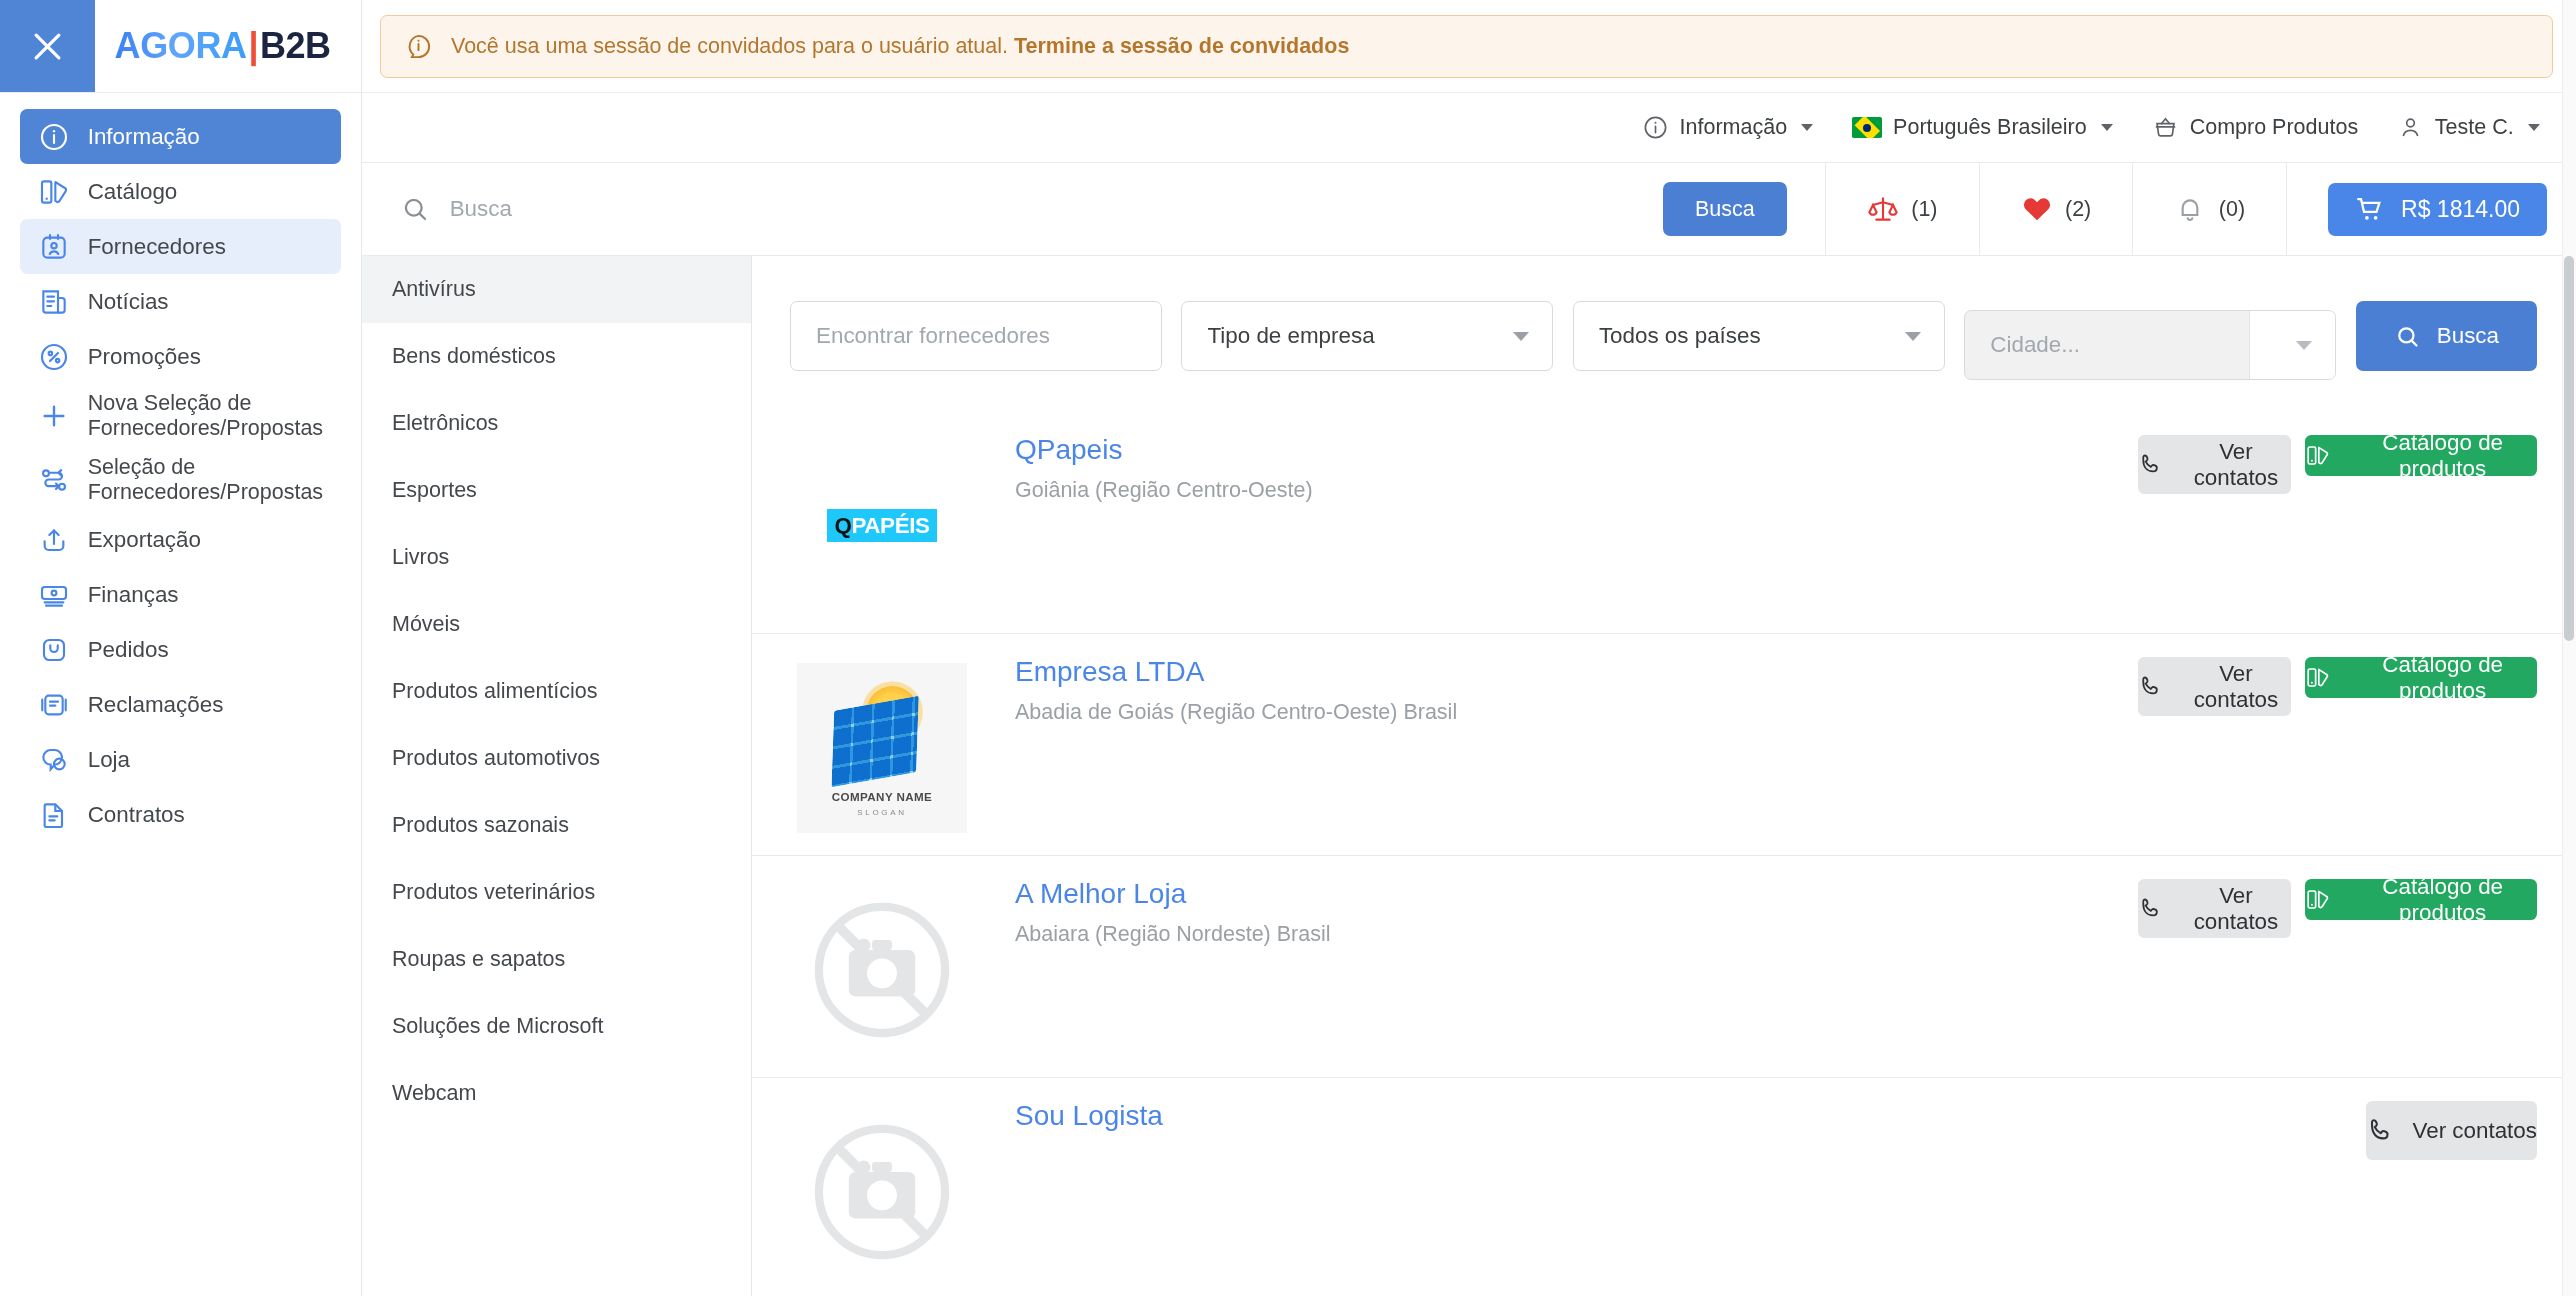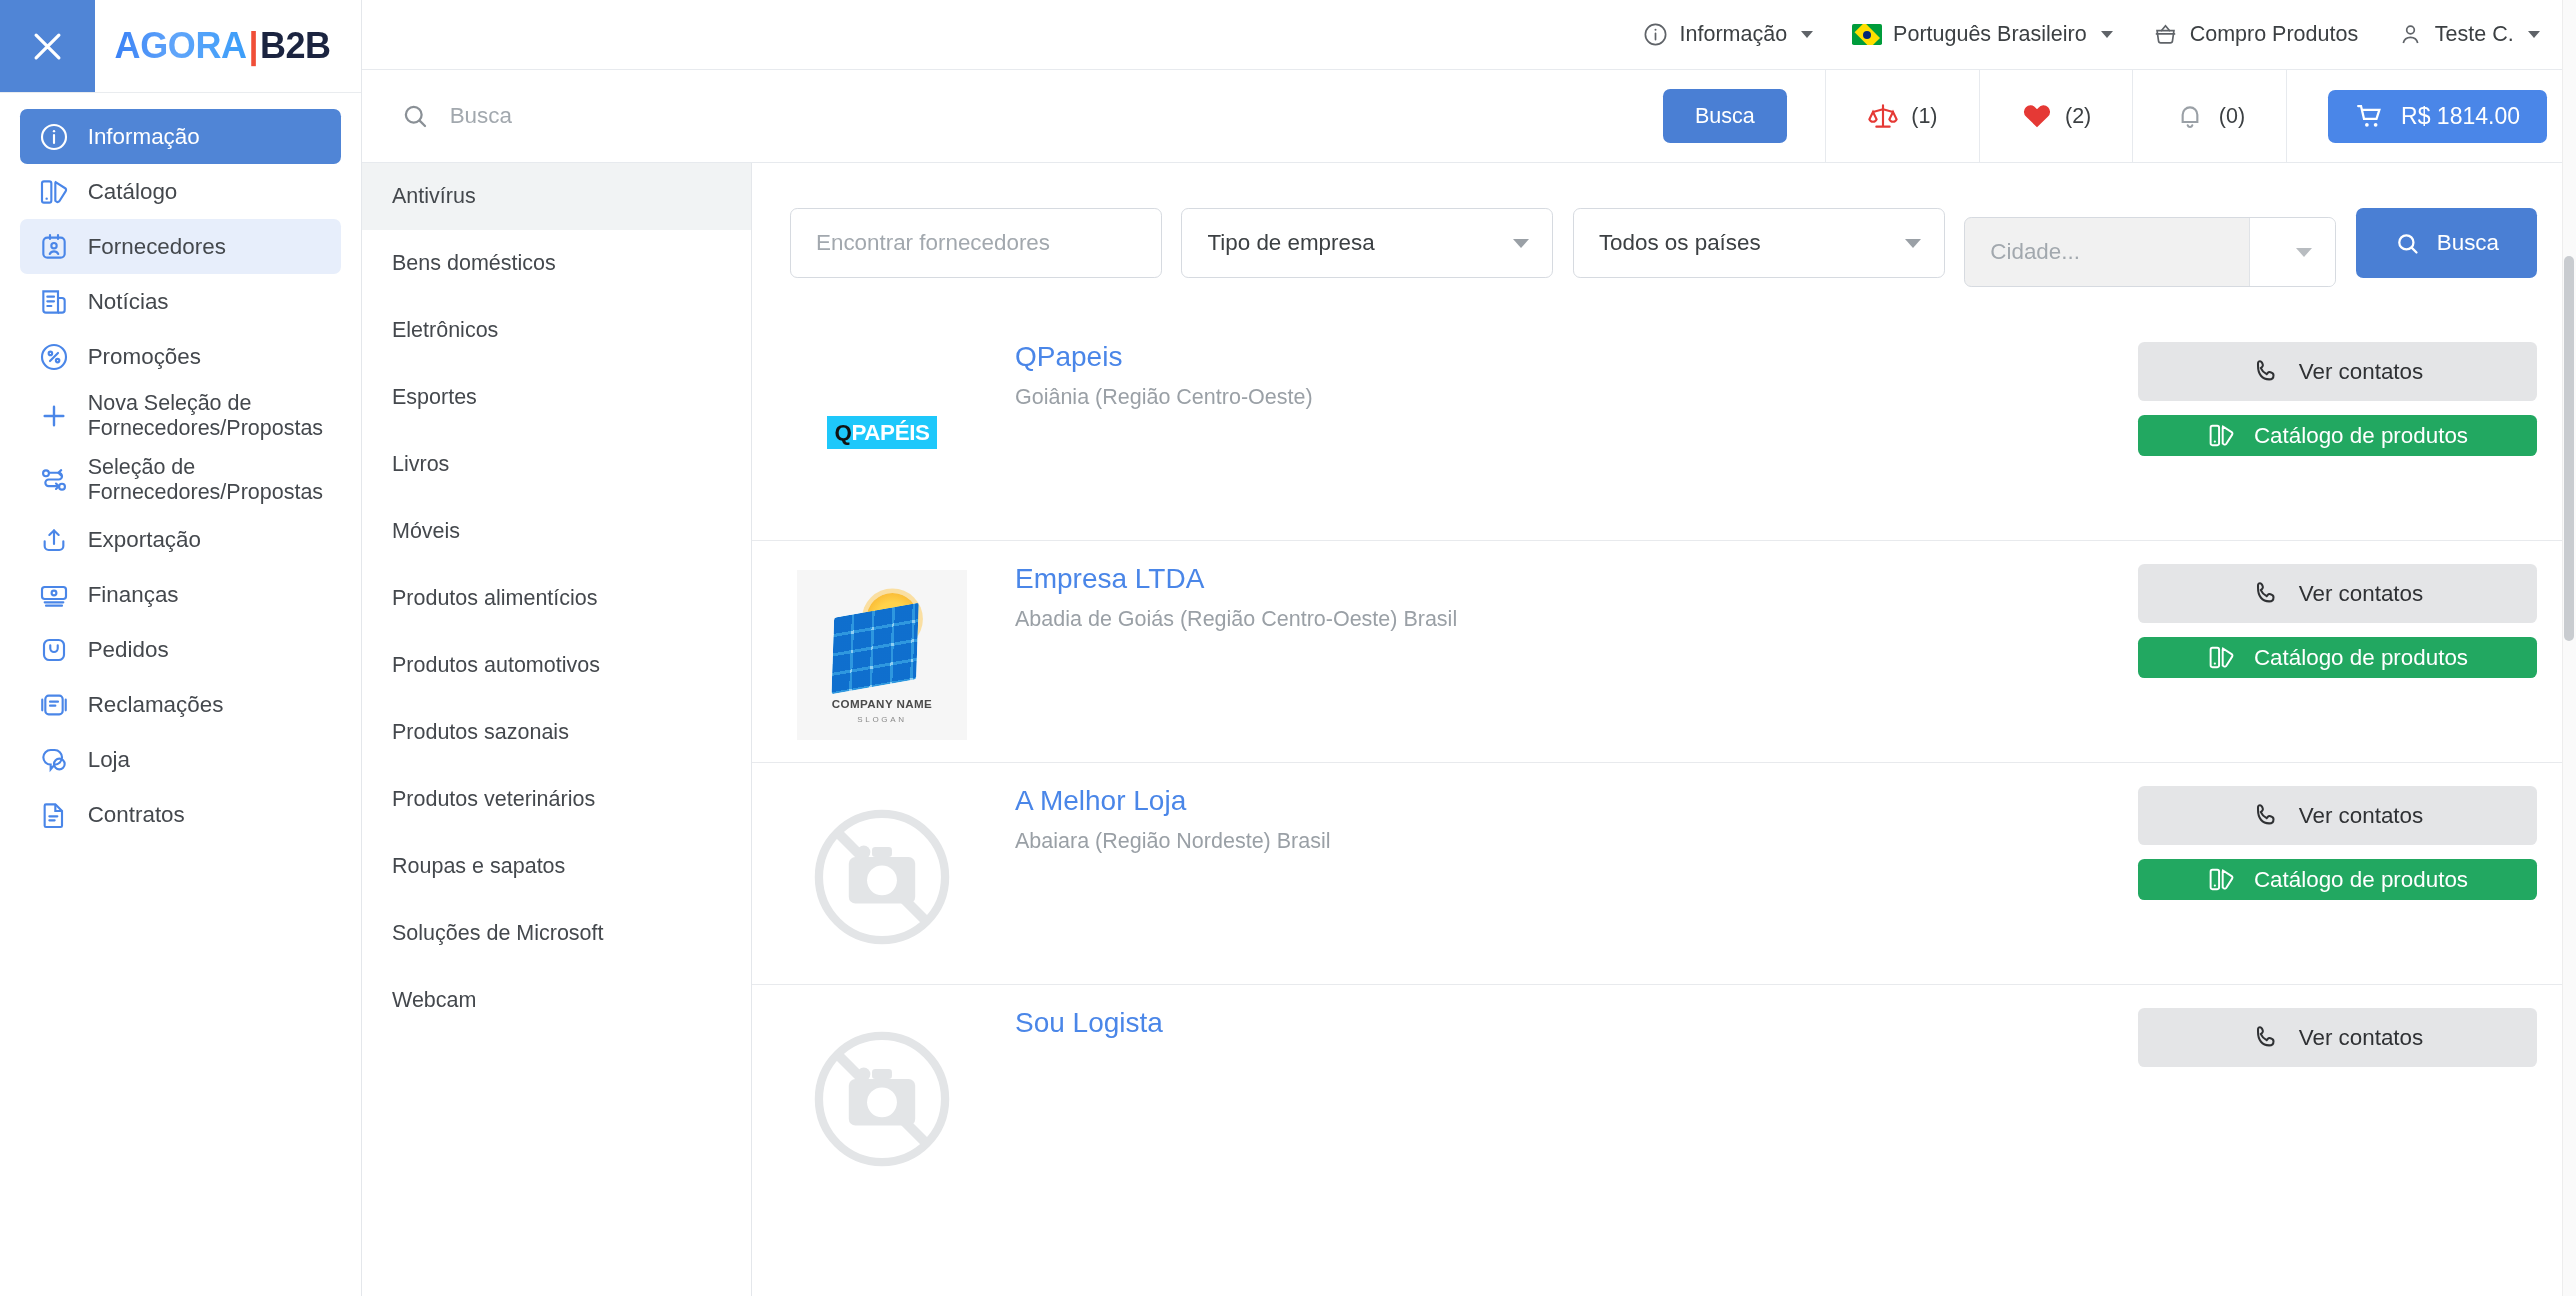--- a/index.html
+++ b/index.html
@@ -217,21 +217,21 @@
     margin-top: 21.5px;
   }
   .sup-body { flex: 1; padding: 21.5px 0 0 41px; min-width: 0; }
   .sup-name {
     font-size: 28px; color: #4a86e8; cursor: pointer; display: inline-block;
     margin-bottom: 12.5px;
   }
   .sup-loc { font-size: 21.5px; color: #9aa0a6; }
   .sup-actions {
     width: 399px; flex: 0 0 399px; padding-top: 23px;
-    display: flex; flex-direction: column; gap: 14.3px; justify-content: flex-end;
+    display: flex; flex-direction: row; gap: 14.3px; justify-content: flex-end;
   }
   .btn-contacts {
     height: 59px; background: #e4e5e7; border: none; border-radius: 6.3px;
     display: flex; align-items: center; justify-content: center; gap: 18px;
     font-size: 22.4px; color: #2f3134; cursor: pointer;
     font-family: "Liberation Sans", sans-serif;
   }
   .btn-contacts svg { width: 29px; height: 29px; }
   .btn-catalog {
     height: 41px; background: #22a861; border: none; border-radius: 6.3px;
@@ -450,20 +450,32 @@
               <path d="M8.5 13h6 M8.5 16h4" stroke-linecap="round"></path>
             </svg>
         </span>
         <span class="lbl">Contratos</span>
       </div>
     </nav>
   </aside>
 
   <div class="main">
 
+    <div class="banner-row">
+      <div class="banner">
+        <span class="bi">
+          <svg viewBox="0 0 24 24" fill="none" stroke="currentColor" stroke-width="1.6">
+              <path d="M12 3.2a8.8 8.8 0 0 1 0 17.6H6.5l1.2-2.3A8.8 8.8 0 0 1 12 3.2z"></path>
+              <path d="M12 10v5" stroke-linecap="round"></path>
+              <circle cx="12" cy="7.3" r="0.85" fill="currentColor" stroke="none"></circle>
+            </svg>
+        </span>
+        <span class="btxt"><span>Você usa uma sessão de convidados para o usuário atual.</span> <b>Termine a sessão de convidados</b></span>
+      </div>
+    </div>
 
     <div class="util-row">
       <div class="util">
         <svg viewBox="0 0 24 24" fill="none" stroke="currentColor" stroke-width="1.5">
             <circle cx="12" cy="12" r="9"></circle>
             <path d="M12 11v5.5" stroke-linecap="round"></path>
             <circle cx="12" cy="7.8" r="0.9" fill="currentColor" stroke="none"></circle>
           </svg>
         <span>Informação</span>
         <i class="caret"></i>

